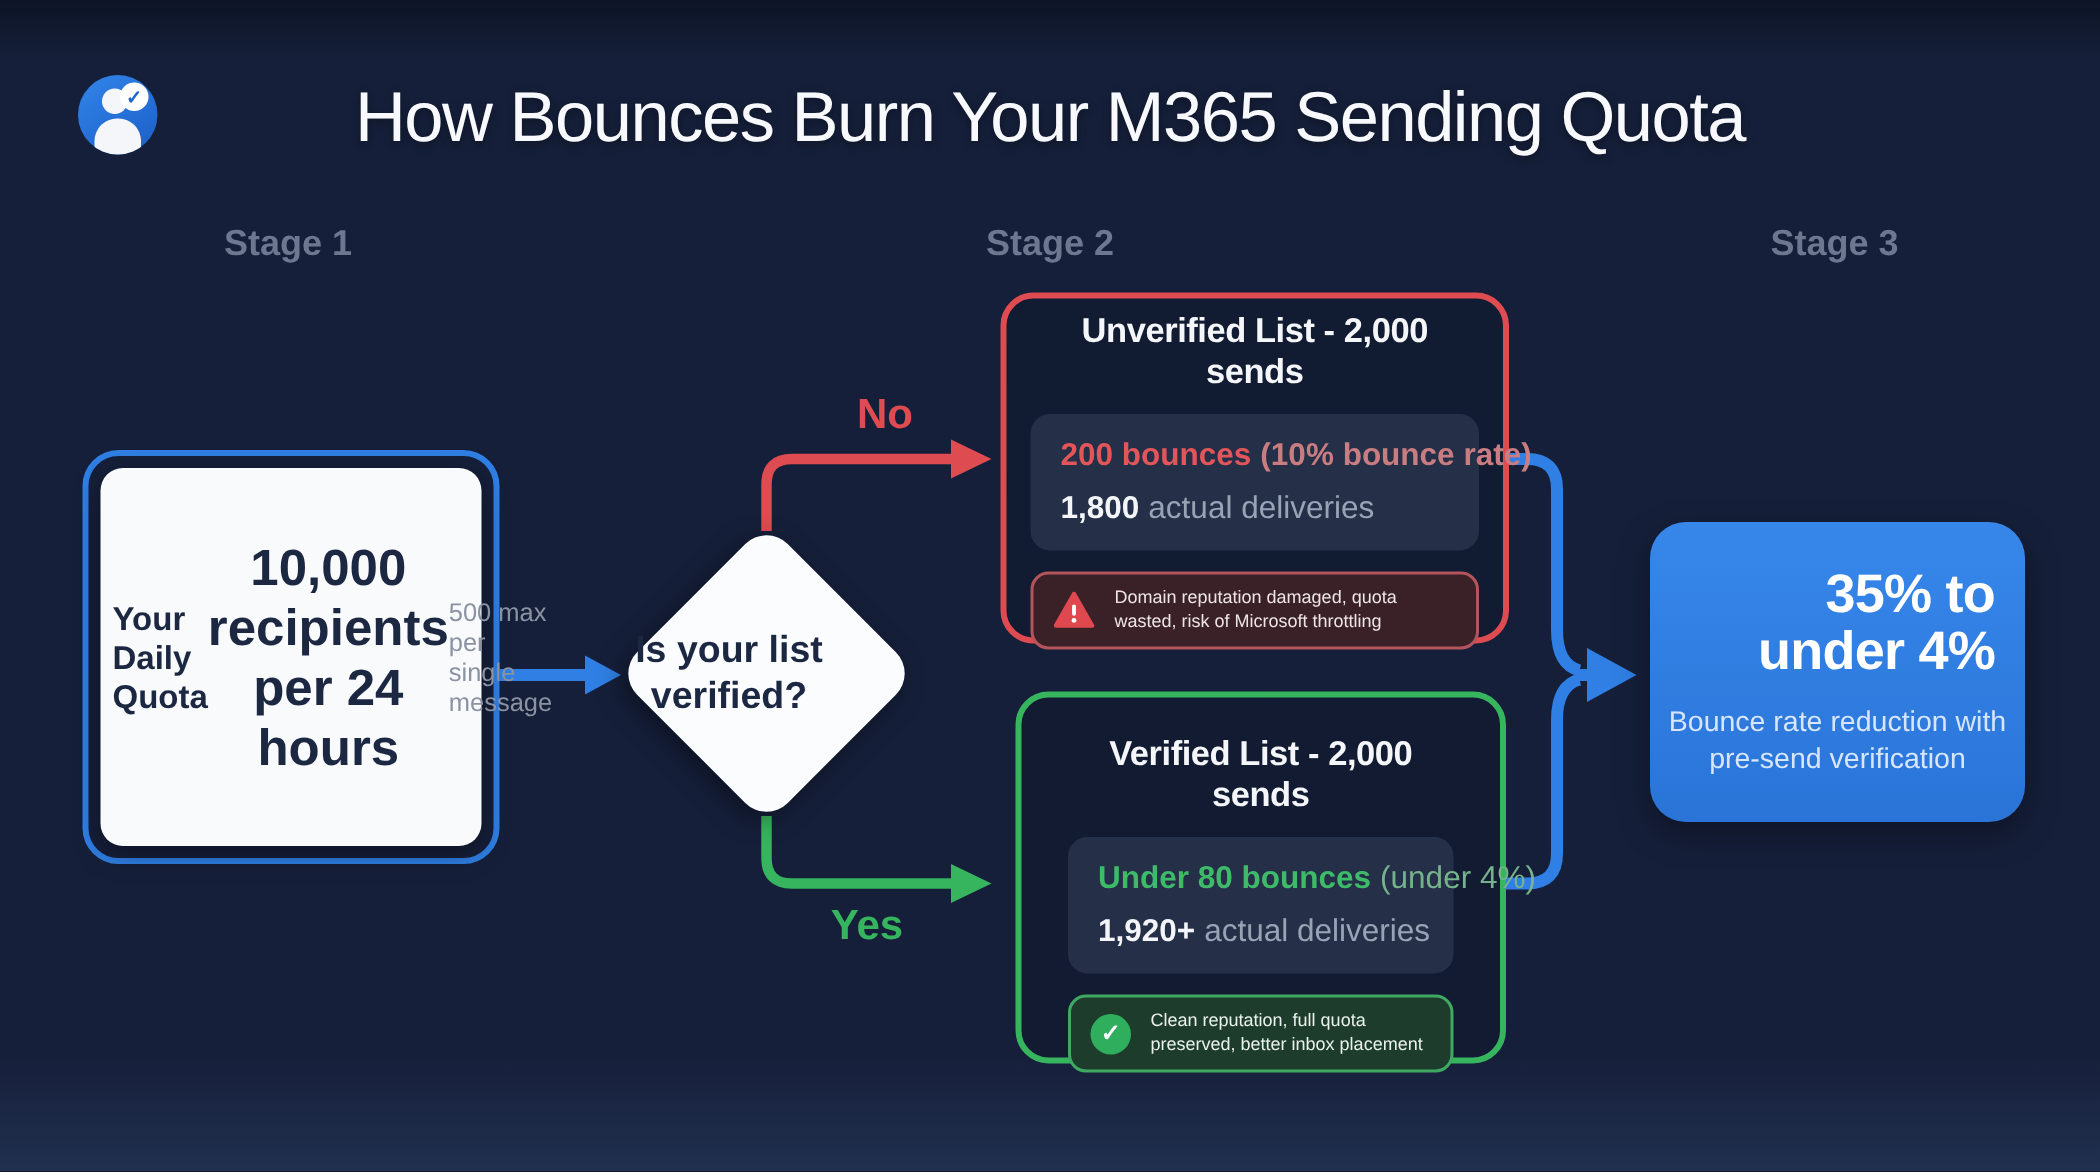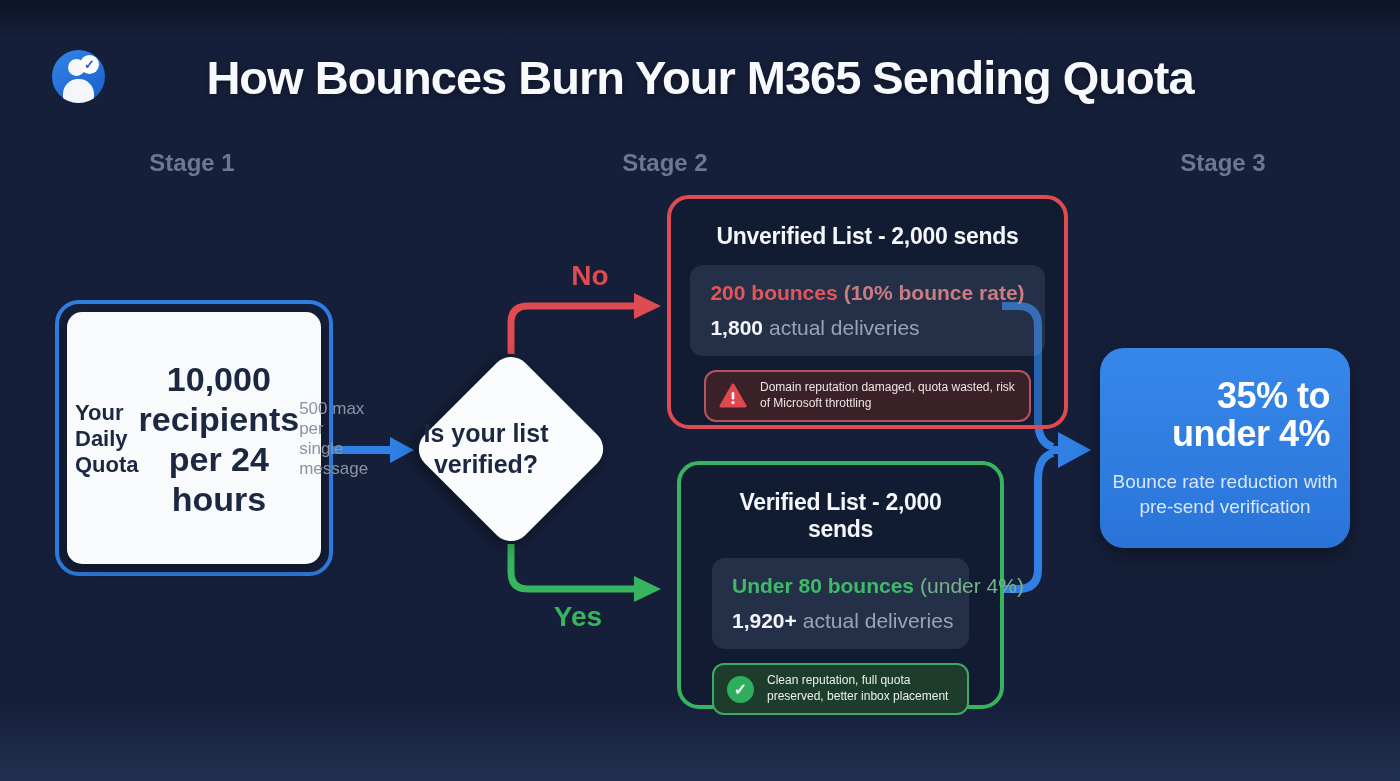--- a/index.html
+++ b/index.html
@@ -30,29 +30,29 @@
   }
   .logo .badge {
     position: absolute; left: 28px; top: 5px;
     width: 19px; height: 19px; border-radius: 50%; background: #ffffff;
     display: flex; align-items: center; justify-content: center;
     color: #1d66cc; font-size: 13px; font-weight: bold;
   }
   .title {
     position: absolute; left: 0; right: 0; top: 50px;
     text-align: center; color: #f7f9fc;
-    font-size: 47px; font-weight: bold; letter-spacing: -1px;
+    font-size: 47px; font-weight: normal; letter-spacing: -1px;
     text-shadow: 0 2px 6px rgba(0,0,0,0.35);
   }
   .stage-label {
     position: absolute; top: 149px; width: 200px;
     text-align: center; font-size: 24px; font-weight: bold;
     color: var(--stage-label, #6c7790);
   }
-  .stage-1 { left: 92px; } .stage-2 { left: 565px; } .stage-3 { left: 1123px; }
+  .stage-1 { left: 92px; } .stage-2 { left: 600px; } .stage-3 { left: 1123px; }
 
   
   svg.connectors { position: absolute; inset: 0; width: 1400px; height: 781px; }
   .stroke-blue  { stroke: var(--accent-blue, #2f7fe4); stroke-width: 8; fill: none; }
   .stroke-red   { stroke: var(--accent-red, #de4b50);  stroke-width: 7; fill: none; }
   .stroke-green { stroke: var(--accent-green, #36b45e);stroke-width: 7; fill: none; }
   .fill-blue  { fill: var(--accent-blue, #2f7fe4); }
   .fill-red   { fill: var(--accent-red, #de4b50); }
   .fill-green { fill: var(--accent-green, #36b45e); }
   .edge-label { position: absolute; width: 80px; text-align: center; font-size: 28px; font-weight: bold; }
@@ -92,24 +92,23 @@
   }
   .decision .question span { width: 150px; }
 
   
   .outcome {
     position: absolute; border-radius: 22px;
     background: rgba(9, 14, 28, 0.25);
     display: flex; flex-direction: column;
   }
   .outcome.unverified {
-    left: 667px; top: 195px; width: 401px; height: 234px;
+    left: 667px; top: 195px; width: 339px; height: 234px;
     border: 4px solid var(--accent-red, #de4b50);
-    padding: 20px 16px 14px;
-    align-items: center;
+    padding: 4px 16px 14px;
   }
   .outcome.verified {
     left: 677px; top: 461px; width: 327px; height: 248px;
     border: 4px solid var(--accent-green, #36b45e);
     padding: 20px 31px 15px;
   }
   .outcome-title {
     text-align: center; font-size: 23px; font-weight: bold; color: #f4f6f9;
     margin: 4px 0 15px; letter-spacing: -0.3px;
   }

